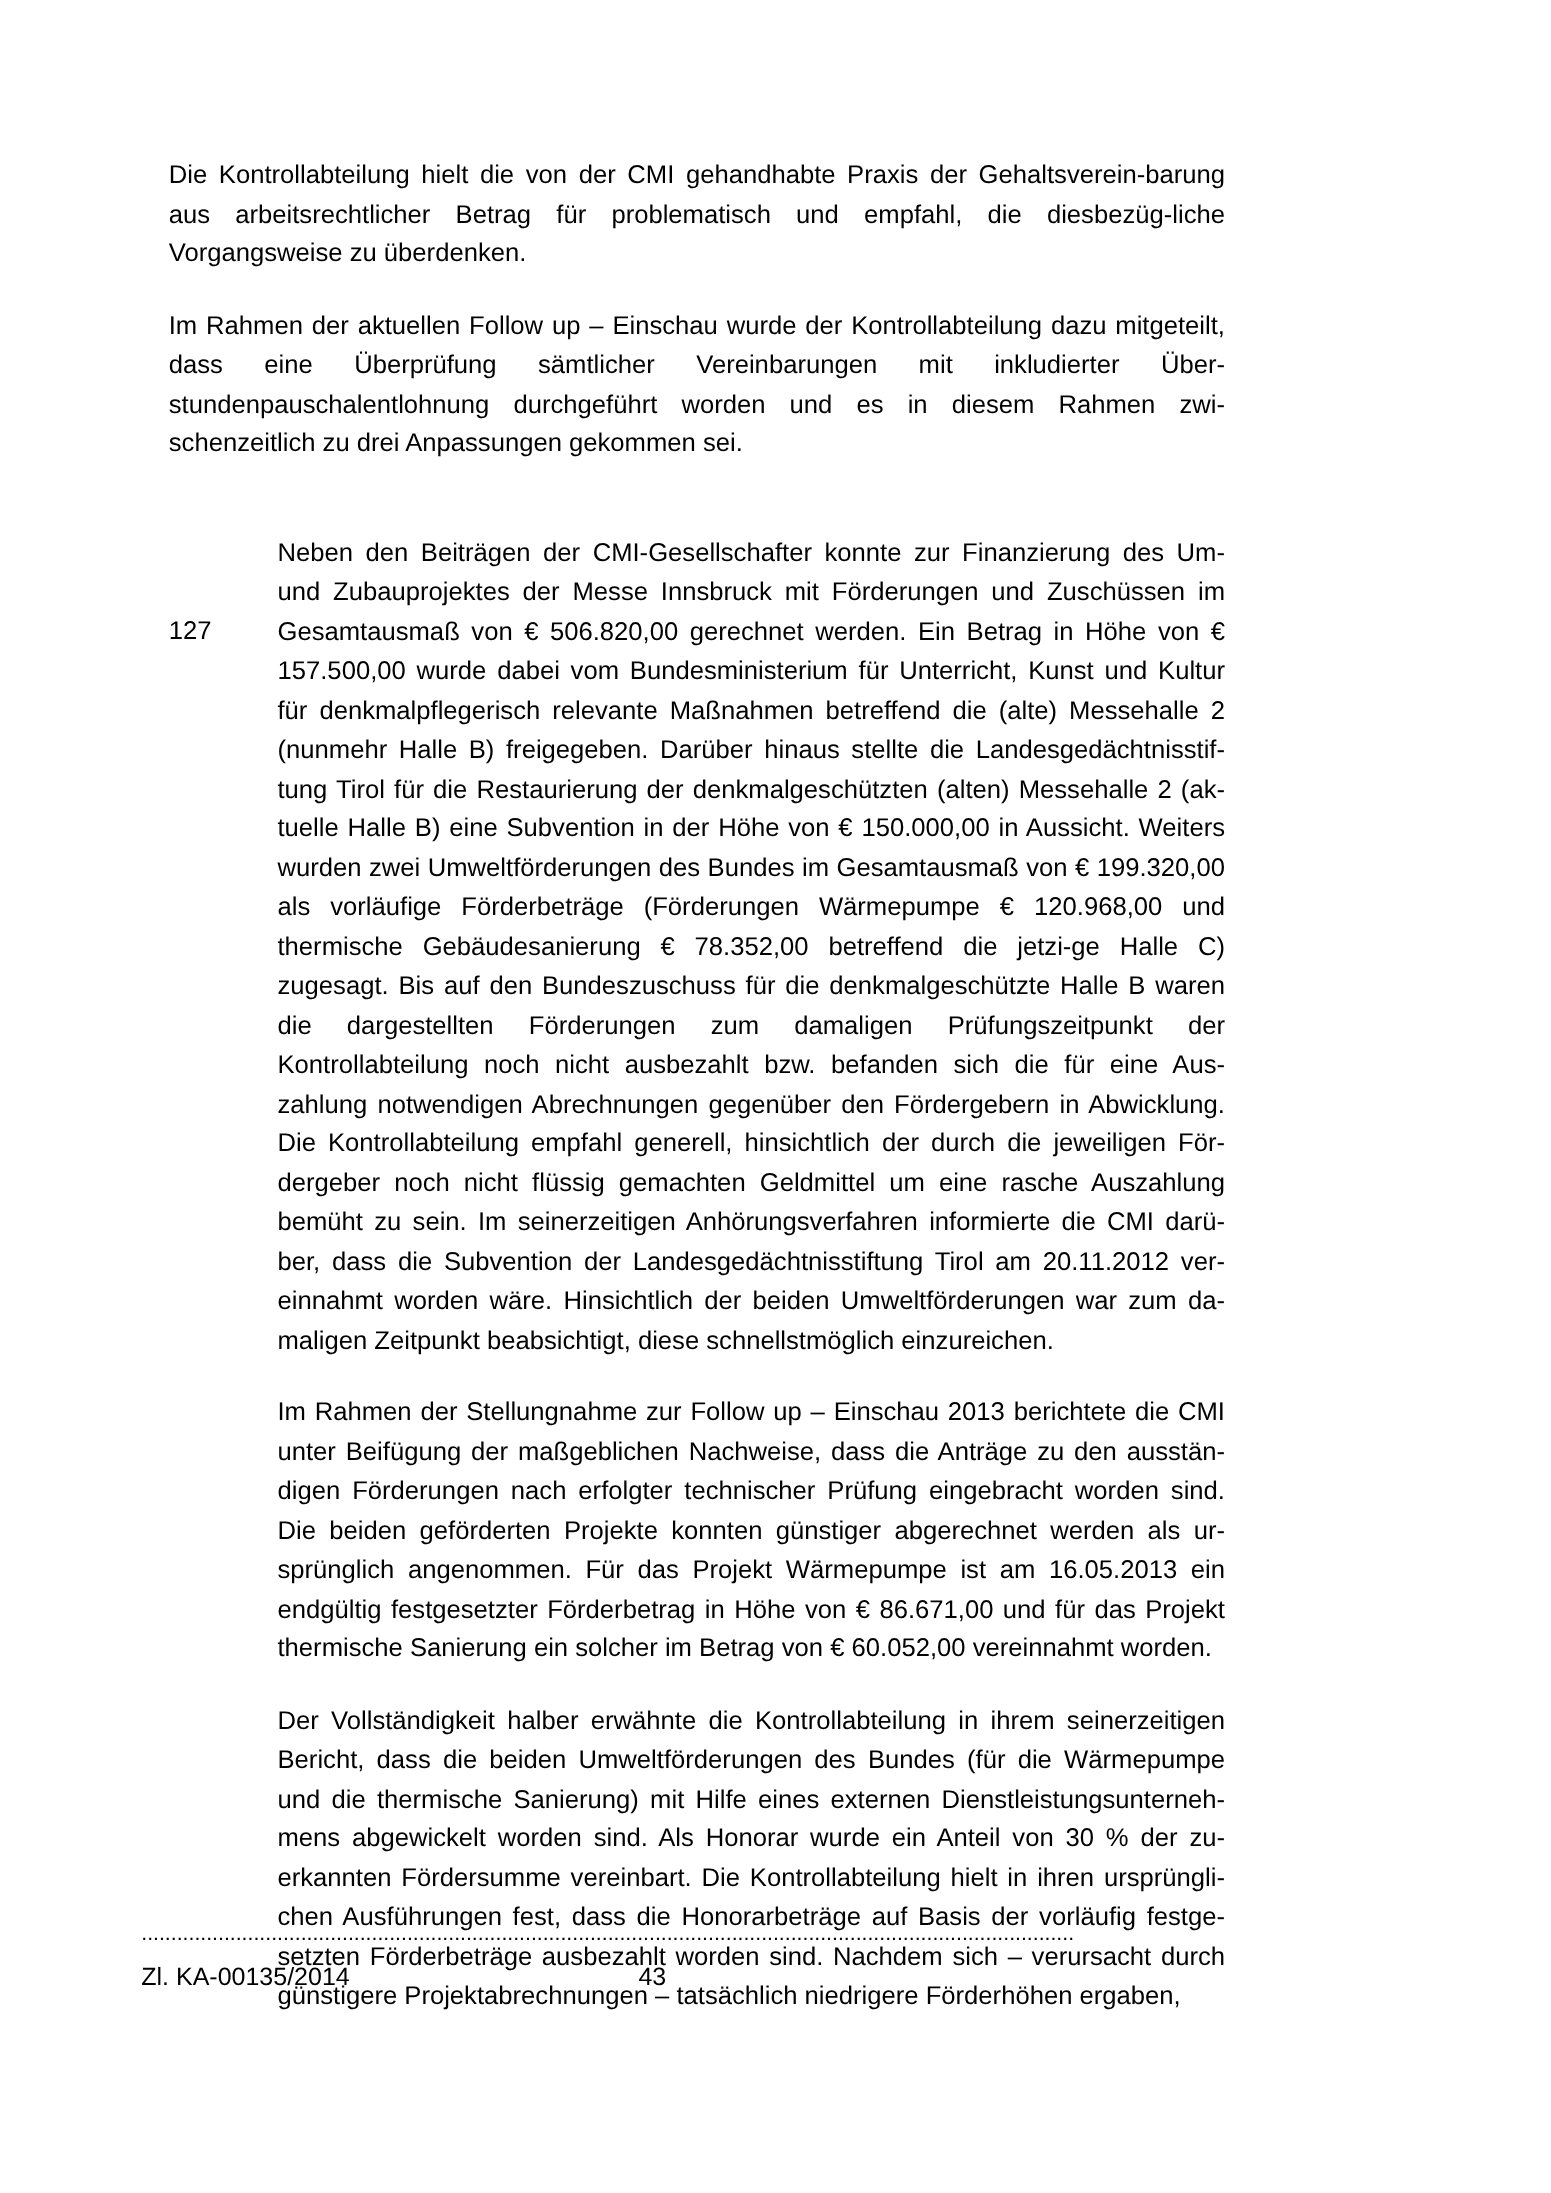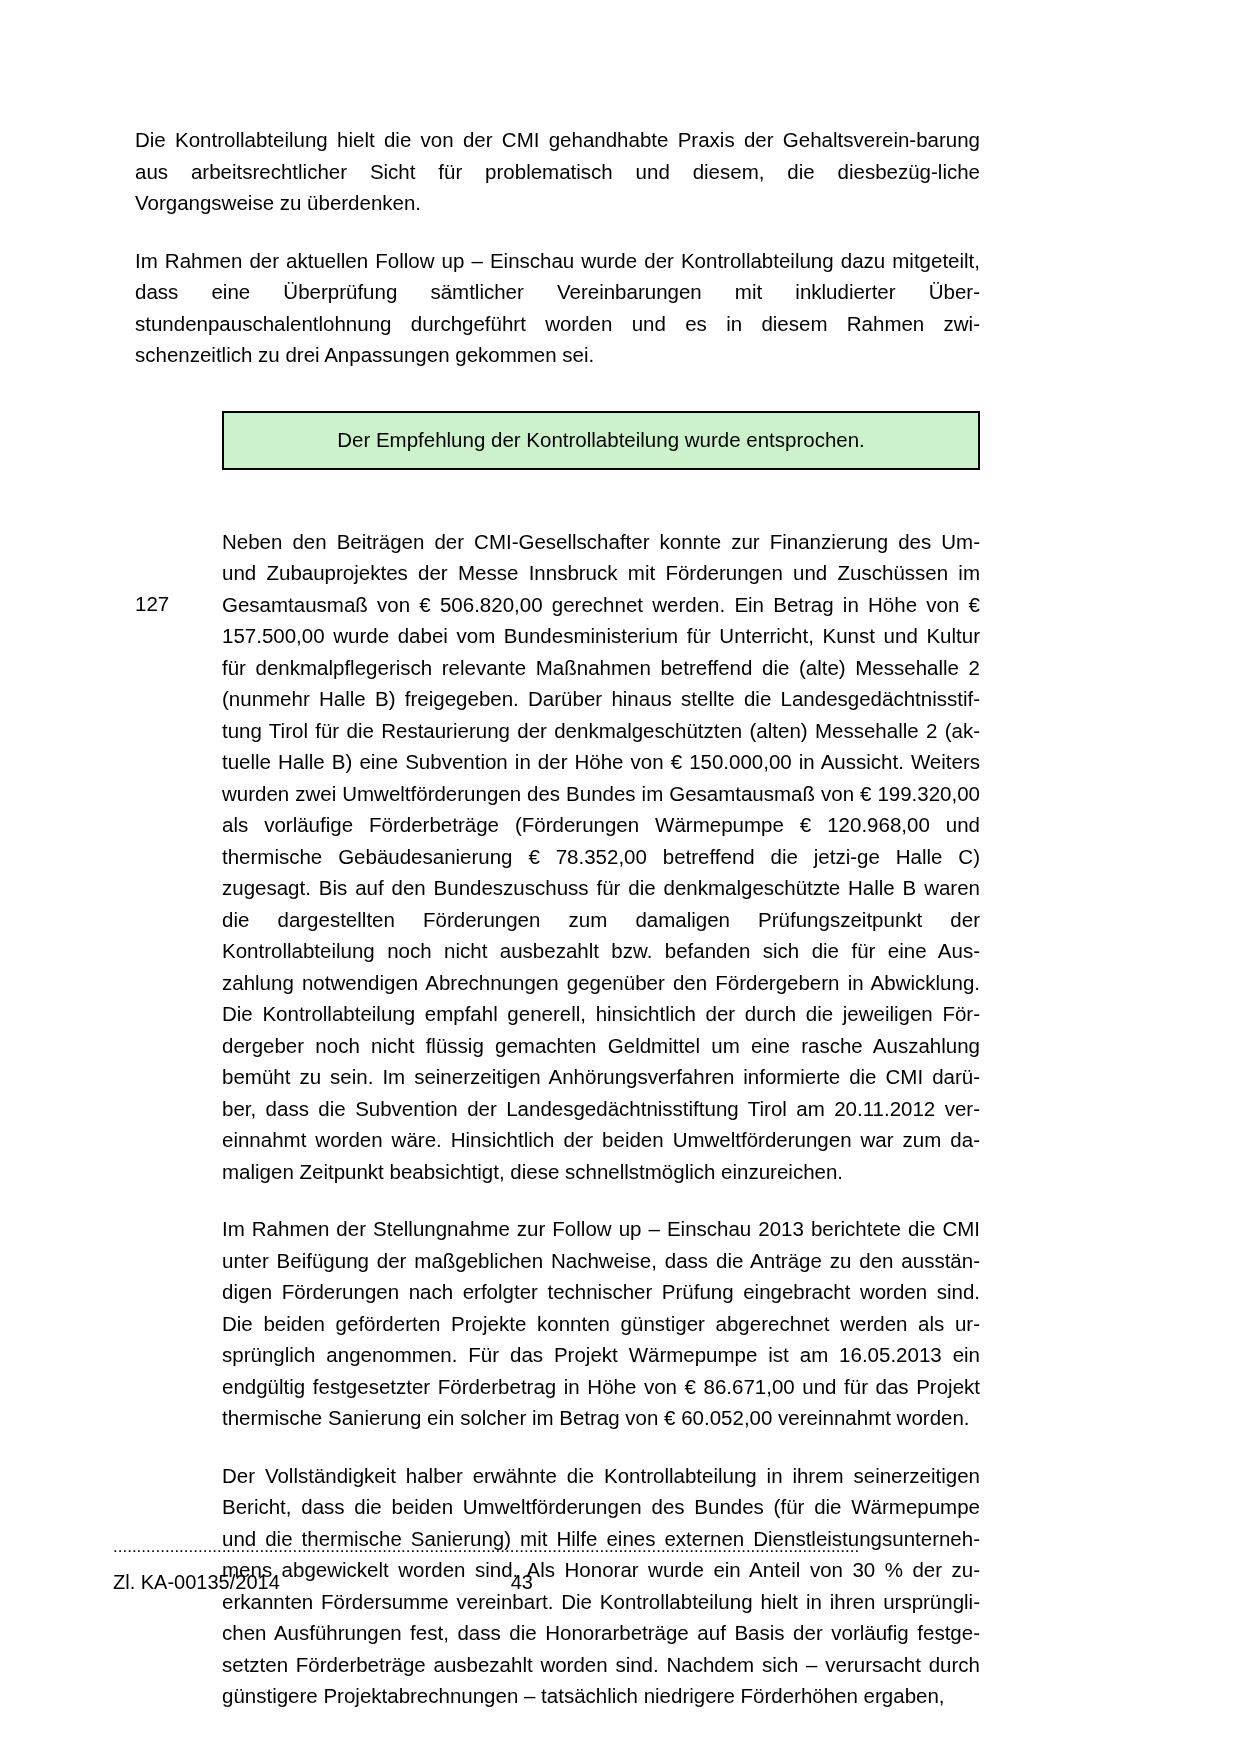--- a/index.html
+++ b/index.html
@@ -99,26 +99,23 @@
     text-align: right;
   }
 </style>
 </head>
 <body>
 
 <div class="page">
 
   <div class="content">
 
-    <p class="para">Die Kontrollabteilung hielt die von der CMI gehandhabte Praxis der Gehaltsverein-barung aus arbeitsrechtlicher Sicht für problematisch und diesem, die diesbezüg-liche Vorgangsweise zu überdenken.</p>
+    <p class="para">Die Kontrollabteilung hielt die von der CMI gehandhabte Praxis der Gehaltsverein-barung aus arbeitsrechtlicher Betrag für problematisch und empfahl, die diesbezüg-liche Vorgangsweise zu überdenken.</p>
     <p class="para">Im Rahmen der aktuellen Follow up – Einschau wurde der Kontrollabteilung dazu mitgeteilt, dass eine Überprüfung sämtlicher Vereinbarungen mit inkludierter Über-stundenpauschalentlohnung durchgeführt worden und es in diesem Rahmen zwi-schenzeitlich zu drei Anpassungen gekommen sei.</p>
 
-    <div class="callout">
-      <span>Der Empfehlung der Kontrollabteilung wurde entsprochen.</span>
-    </div>
 
     <div class="block-gap"></div>
 
     <div class="indent-block">
       <div class="marginal-number">127</div>
       <p class="para">Neben den Beiträgen der CMI-Gesellschafter konnte zur Finanzierung des Um- und Zubauprojektes der Messe Innsbruck mit Förderungen und Zuschüssen im Gesamtausmaß von € 506.820,00 gerechnet werden. Ein Betrag in Höhe von € 157.500,00 wurde dabei vom Bundesministerium für Unterricht, Kunst und Kultur für denkmalpflegerisch relevante Maßnahmen betreffend die (alte) Messehalle 2 (nunmehr Halle B) freigegeben. Darüber hinaus stellte die Landesgedächtnisstif-tung Tirol für die Restaurierung der denkmalgeschützten (alten) Messehalle 2 (ak-tuelle Halle B) eine Subvention in der Höhe von € 150.000,00 in Aussicht. Weiters wurden zwei Umweltförderungen des Bundes im Gesamtausmaß von € 199.320,00 als vorläufige Förderbeträge (Förderungen Wärmepumpe € 120.968,00 und thermische Gebäudesanierung € 78.352,00 betreffend die jetzi-ge Halle C) zugesagt. Bis auf den Bundeszuschuss für die denkmalgeschützte Halle B waren die dargestellten Förderungen zum damaligen Prüfungszeitpunkt der Kontrollabteilung noch nicht ausbezahlt bzw. befanden sich die für eine Aus-zahlung notwendigen Abrechnungen gegenüber den Fördergebern in Abwicklung. Die Kontrollabteilung empfahl generell, hinsichtlich der durch die jeweiligen För-dergeber noch nicht flüssig gemachten Geldmittel um eine rasche Auszahlung bemüht zu sein. Im seinerzeitigen Anhörungsverfahren informierte die CMI darü-ber, dass die Subvention der Landesgedächtnisstiftung Tirol am 20.11.2012 ver-einnahmt worden wäre. Hinsichtlich der beiden Umweltförderungen war zum da-maligen Zeitpunkt beabsichtigt, diese schnellstmöglich einzureichen.</p>
       <div class="para-gap"></div>
       <p class="para">Im Rahmen der Stellungnahme zur Follow up – Einschau 2013 berichtete die CMI unter Beifügung der maßgeblichen Nachweise, dass die Anträge zu den ausstän-digen Förderungen nach erfolgter technischer Prüfung eingebracht worden sind. Die beiden geförderten Projekte konnten günstiger abgerechnet werden als ur-sprünglich angenommen. Für das Projekt Wärmepumpe ist am 16.05.2013 ein endgültig festgesetzter Förderbetrag in Höhe von € 86.671,00 und für das Projekt thermische Sanierung ein solcher im Betrag von € 60.052,00 vereinnahmt worden.</p>
       <div class="para-gap"></div>
       <p class="para">Der Vollständigkeit halber erwähnte die Kontrollabteilung in ihrem seinerzeitigen Bericht, dass die beiden Umweltförderungen des Bundes (für die Wärmepumpe und die thermische Sanierung) mit Hilfe eines externen Dienstleistungsunterneh-mens abgewickelt worden sind. Als Honorar wurde ein Anteil von 30 % der zu-erkannten Fördersumme vereinbart. Die Kontrollabteilung hielt in ihren ursprüngli-chen Ausführungen fest, dass die Honorarbeträge auf Basis der vorläufig festge-setzten Förderbeträge ausbezahlt worden sind. Nachdem sich – verursacht durch günstigere Projektabrechnungen – tatsächlich niedrigere Förderhöhen ergaben,</p>

